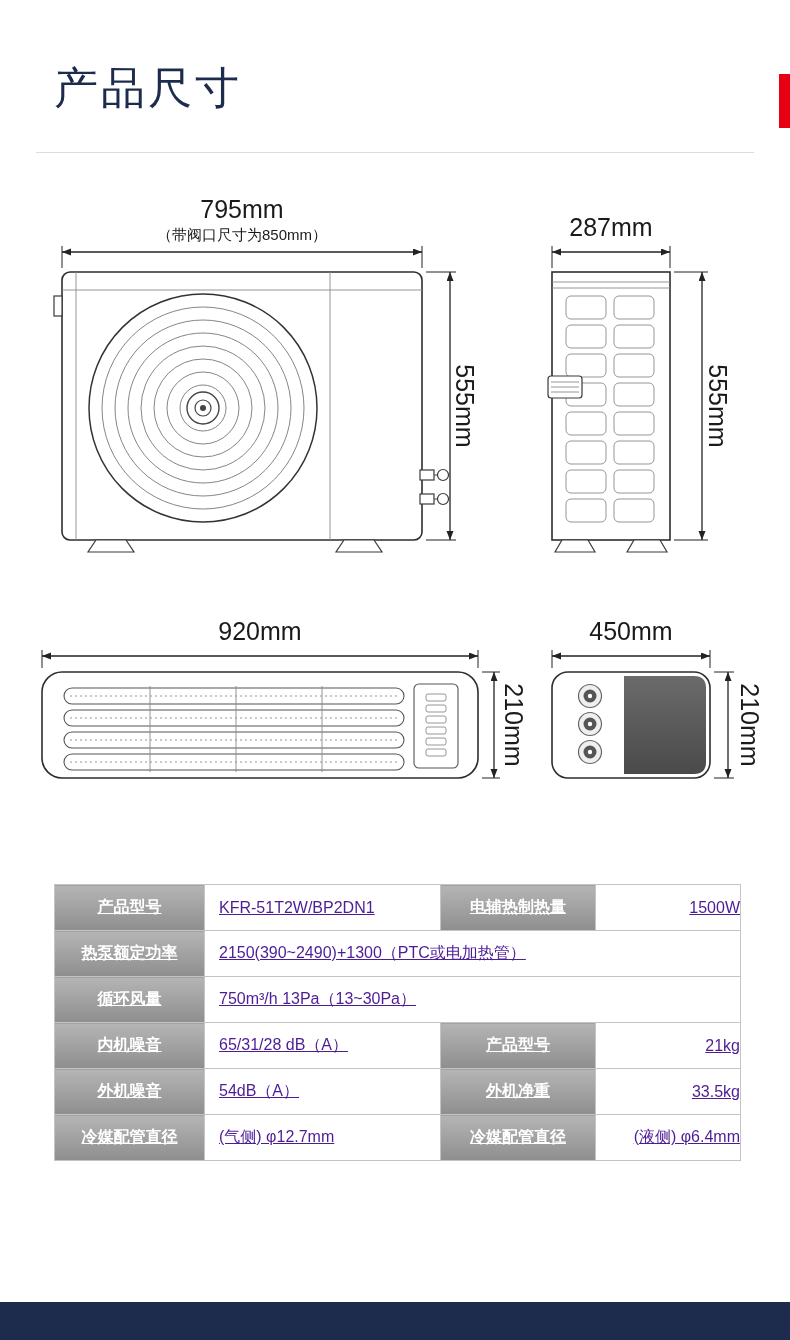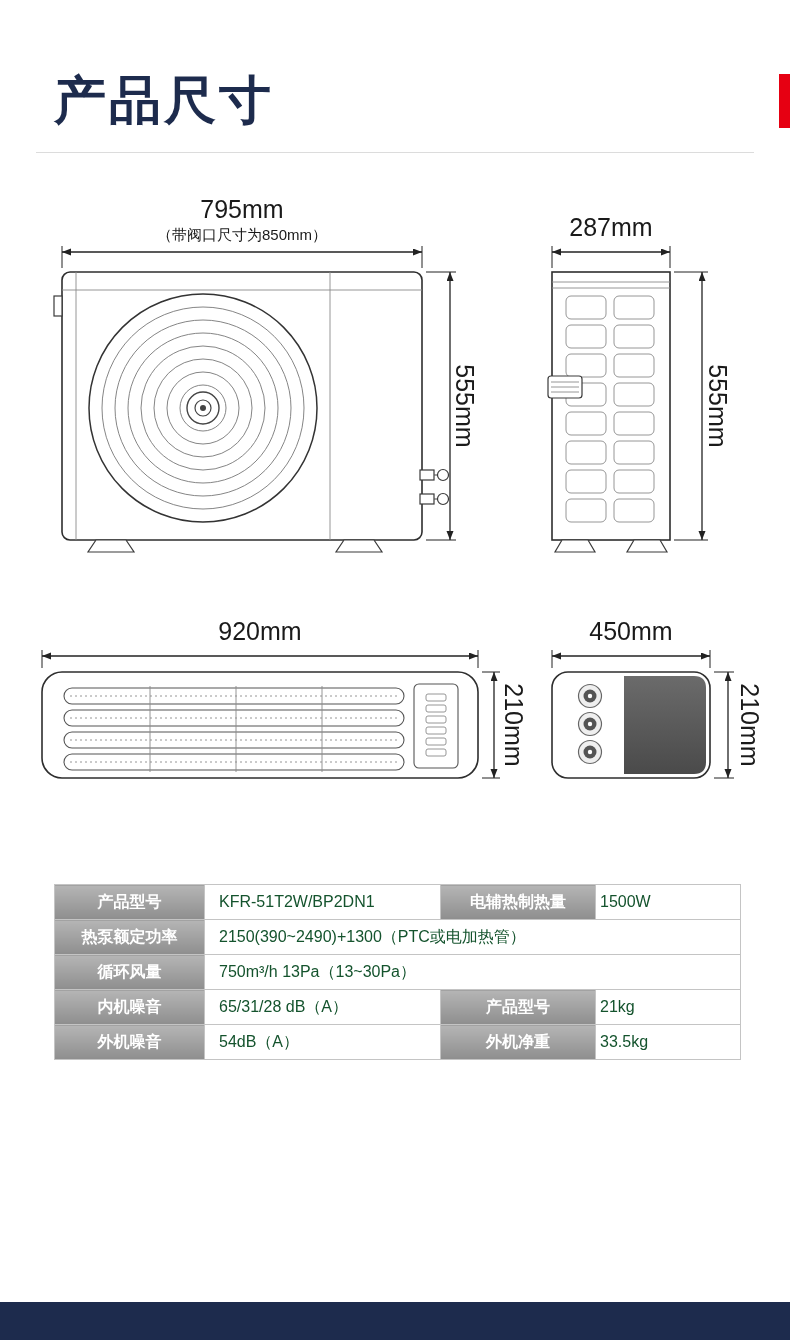--- a/index.html
+++ b/index.html
@@ -5,22 +5,22 @@
   * { margin:0; padding:0; box-sizing:border-box; }
   html,body { background:#ffffff; }
   body {
     position:relative;
     width:790px; height:1340px;
     font-family:"Liberation Sans","DejaVu Sans",sans-serif;
     overflow:hidden;
     color:#1a1a1a;
   }
   .page-title {
-    position:absolute; left:54px; top:66px;
-    font-size:52px; font-weight:700; letter-spacing:3px;
+    position:absolute; left:54px; top:59px;
+    font-size:44px; font-weight:400; letter-spacing:3px;
     color:#1d2b4d;
   }
   .accent-bar {
     position:absolute; right:0; top:74px;
     width:11px; height:54px; background:#e60012;
   }
   .divider {
     position:absolute; left:36px; right:36px; top:152px;
     height:1px; background:#dcdcdc;
   }
@@ -37,30 +37,30 @@
   .dim-note    { font-size:15px; fill:#1a1a1a; }
   .part        { fill:#ffffff; stroke:#3a3a3a; stroke-width:1.2; }
 
   table.spec-table {
     position:absolute; left:54px; top:884px; width:686px;
     border-collapse:collapse; table-layout:fixed;
     font-size:16px;
   }
   .spec-table td {
     border:1px solid #c4c4c4;
-    height:35px;
-    overflow:hidden; white-space:nowrap;
+    height:46px;
+    overflow:hidden; white-space:nowrap;text-decoration:underline;
   }
   .spec-table td.lab {
     background:linear-gradient(180deg,#b5b5b5,#8e8e8e);
     color:#ffffff; font-weight:700; font-size:16px;
     text-align:center;
   }
-  .spec-table td.val { background:#ffffff; color:#14532d; text-align:left; padding-left:14px; }
-  .spec-table td.val.center { text-align:left; padding-left:4px; }
+  .spec-table td.val { background:#ffffff; color:#4c1d95; text-align:left; padding-left:14px; }
+  .spec-table td.val.center { text-align:right; padding-left:4px; }
 
   .footer-bar {
     position:absolute; left:0; bottom:0;
     width:100%; height:38px; background:#1d2b4d;
   }
 </style>
 </head>
 <body>
 
 <div class="page-title">产品尺寸</div>
@@ -280,16 +280,22 @@
       <td class="val">65/31/28 dB（A）</td>
       <td class="lab">产品型号</td>
       <td class="val center">21kg</td>
     </tr>
     <tr>
       <td class="lab">外机噪音</td>
       <td class="val">54dB（A）</td>
       <td class="lab">外机净重</td>
       <td class="val center">33.5kg</td>
     </tr>
+    <tr>
+      <td class="lab">冷媒配管直径</td>
+      <td class="val">(气侧) φ12.7mm</td>
+      <td class="lab">冷媒配管直径</td>
+      <td class="val center">(液侧) φ6.4mm</td>
+    </tr>
   </tbody>
 </table>
 
 <div class="footer-bar"></div>
 
 </body></html>

